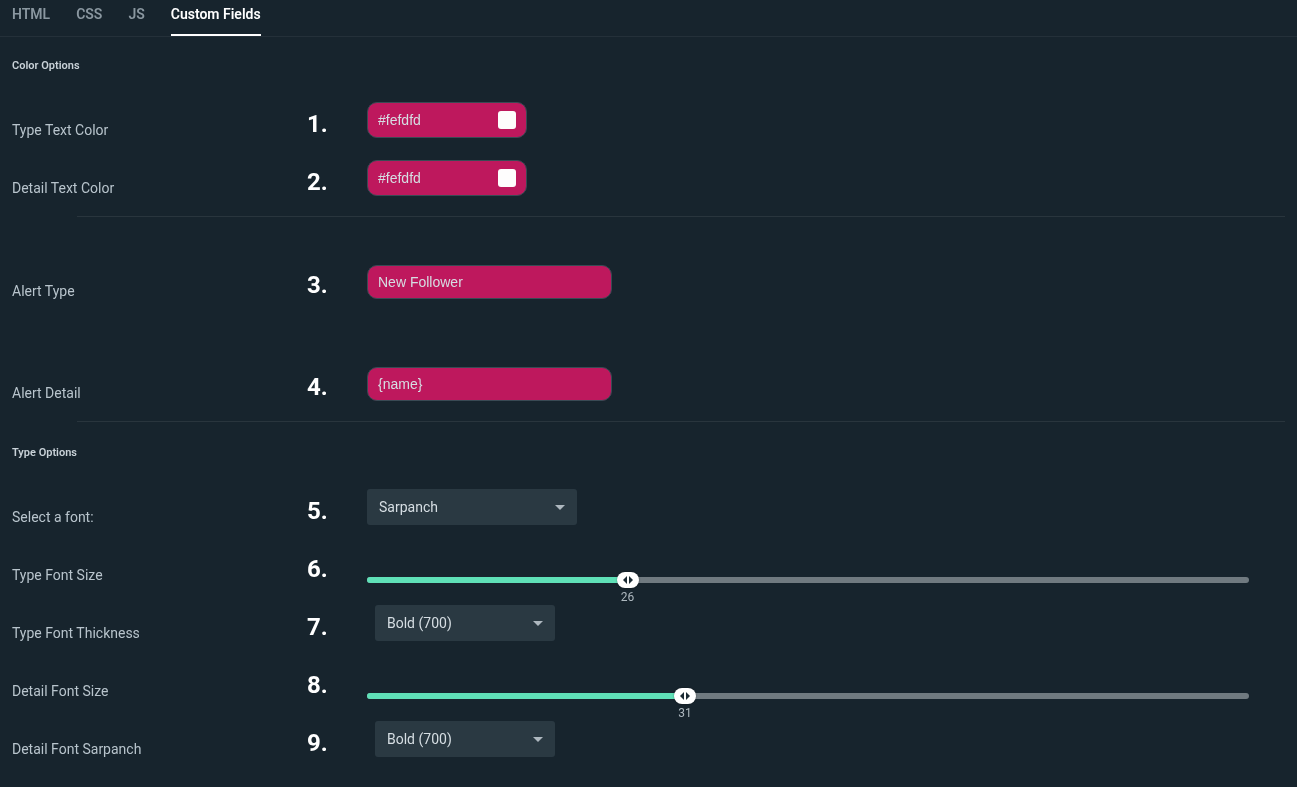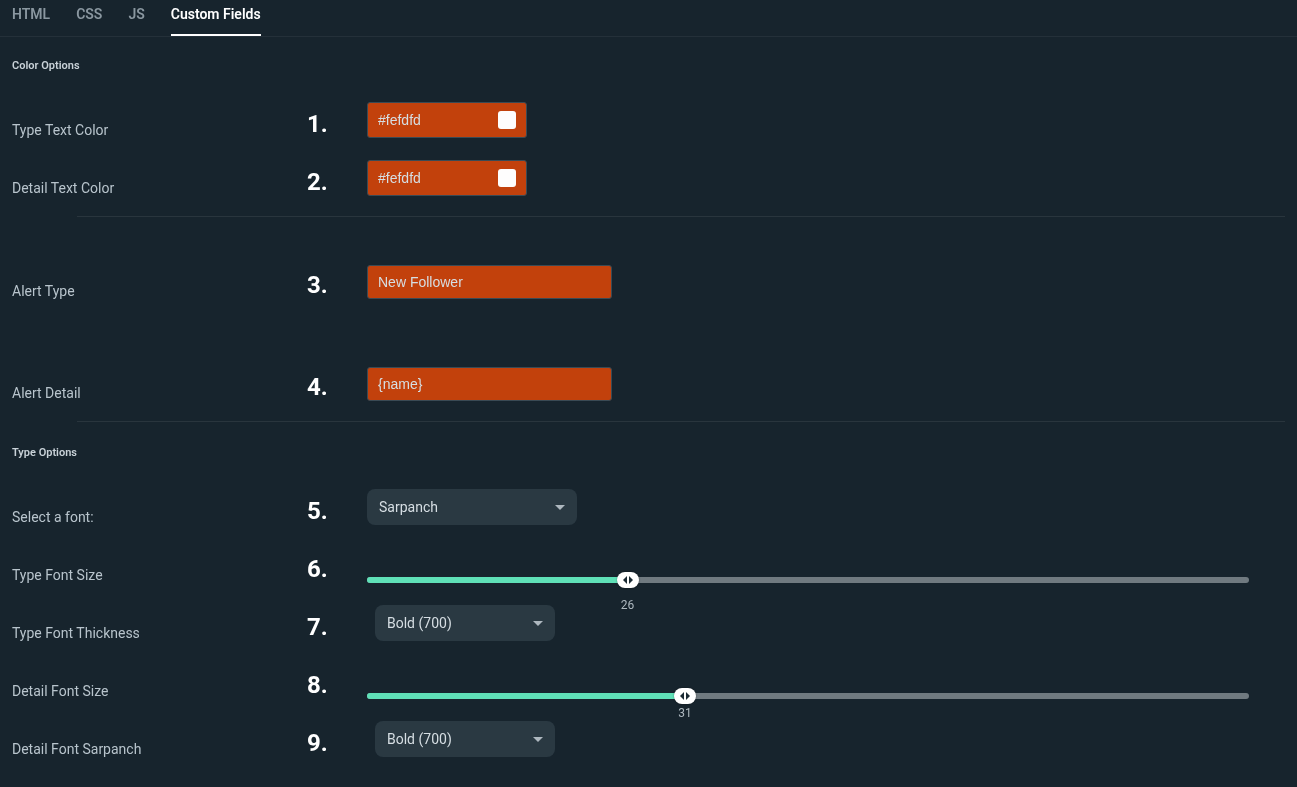--- a/index.html
+++ b/index.html
@@ -49,37 +49,37 @@
   font-size:14px;
 }
 .row-num {
   width:60px;
   color:#fff;
   font-size:24px;
   font-weight:700;
   text-align:left;
 }
 .color-input, .text-input {
-  background:#c2410c;
+  background:#be185d;
   border:1px solid #3a4a54;
-  border-radius:3px;
+  border-radius:10px;
   color:#d6dee3;
   font-size:14px;
   padding:8px 10px;
   outline:none;
   gap:16px;
 }
 .color-input { width:160px; display:flex; align-items:center; justify-content:space-between; }
 .color-input input { background:transparent; border:none; color:#d6dee3; font-size:14px; outline:none; width:100px; }
 .swatch { width:18px; height:18px; border-radius:3px; }
 .text-input { width:245px;margin-top:48px; }
 .select {
   background:#2a3942;
   border:none;
-  border-radius:8px;
+  border-radius:3px;
   color:#d6dee3;
   font-size:14px;
   padding:10px 12px;
   display:flex;
   align-items:center;
   justify-content:space-between;
   cursor:pointer;
 }
 .select.wide { width:210px; }
 .select.med { width:180px;margin-left:8px; }
@@ -155,21 +155,21 @@
   </div>
 
   <div class="row">
     <div class="row-label">Type Font Size</div>
     <div class="row-num">6.</div>
     <div class="slider-wrap">
       <div class="track">
         <div class="track-fill" id="fill1" style="width: 29.5455%;"></div>
         <div class="thumb" id="thumb1" style="left: 29.5455%;"></div>
       </div>
-      <div class="slider-val" id="val1" style="left: 29.5455%; margin-top: 8px;">26</div>
+      <div class="slider-val" id="val1" style="left: 29.5455%;">26</div>
     </div>
   </div>
 
   <div class="row">
     <div class="row-label">Type Font Thickness</div>
     <div class="row-num">7.</div>
     <div class="select med">
       <span>Bold (700)</span>
       <span class="caret"></span>
     </div>

